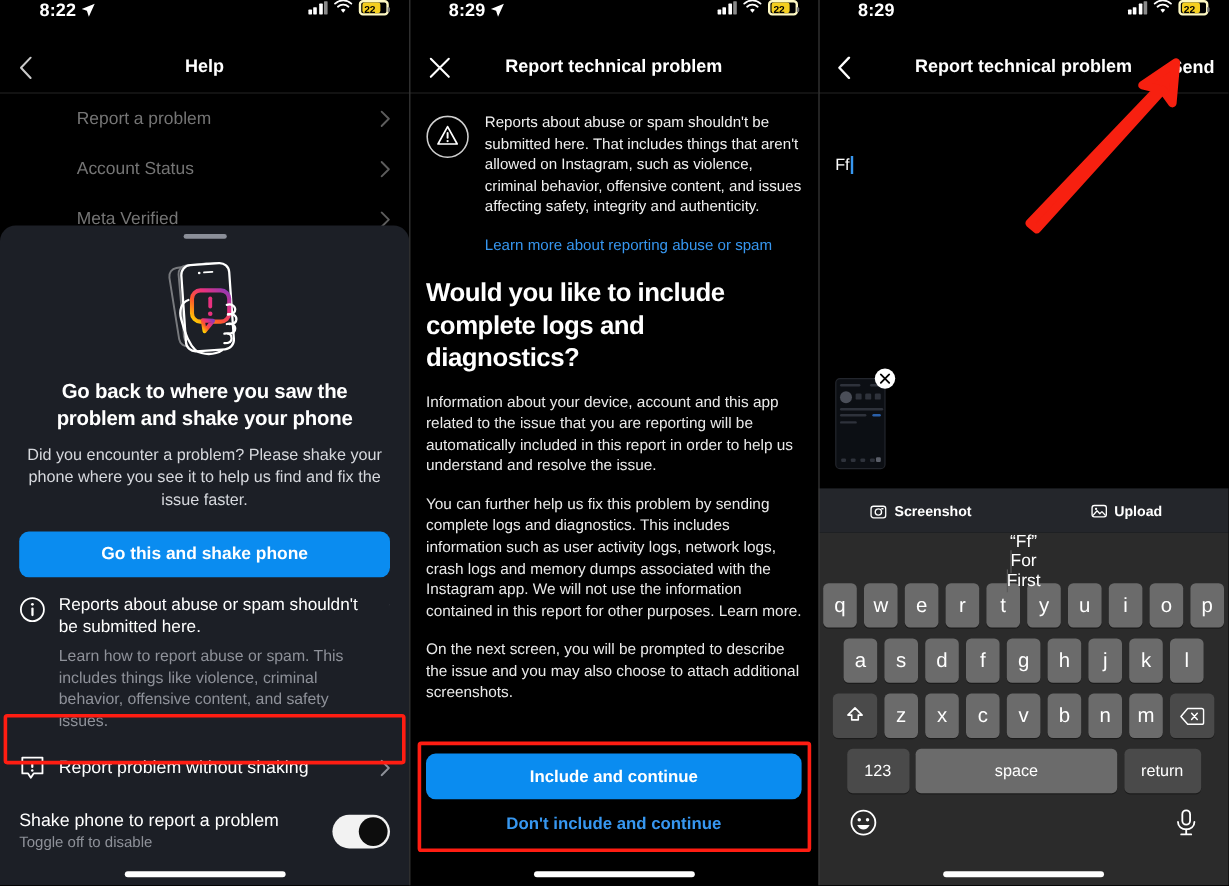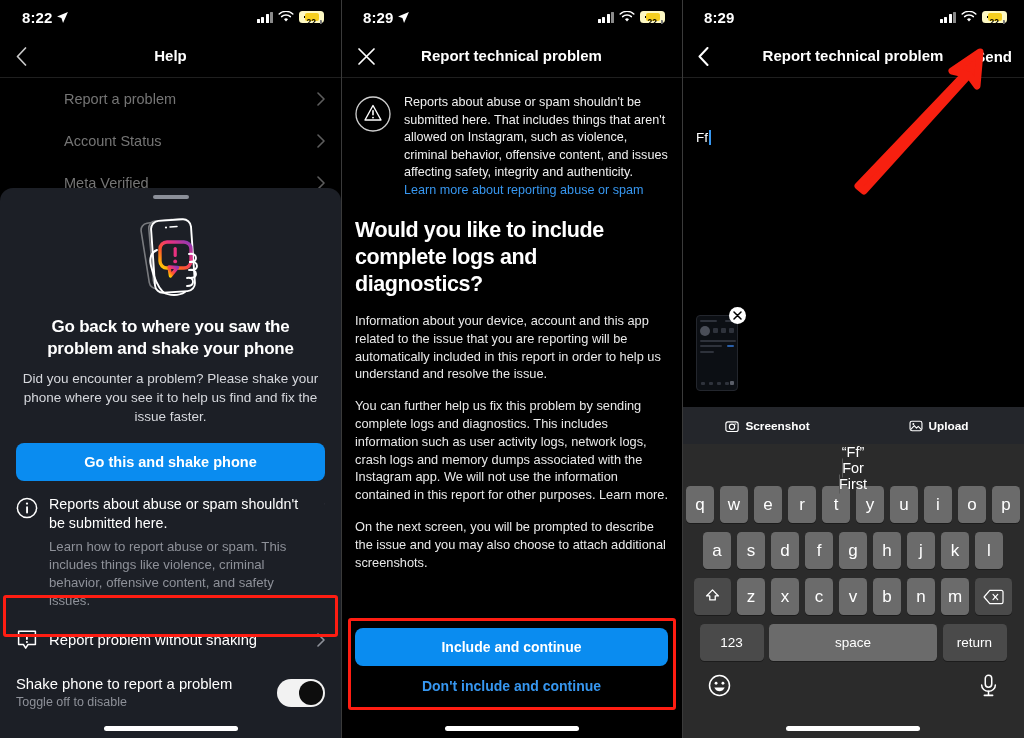--- a/index.html
+++ b/index.html
@@ -8,30 +8,30 @@
     background: #000;
     font-family: "Liberation Sans", sans-serif;
     overflow: hidden;
   }
   .stage { position: relative; width: 1024px; height: 738px; display: flex; }
   .panel { position: relative; width: 341px; height: 738px; background: #000; overflow: hidden; flex: none; }
   .panel.p3 { width: 342px; }
   .vdiv { position: absolute; top: 0; width: 1px; height: 738px; background: #3a3a3a; z-index: 60; }
 
   
-  .statusbar { height: 34px; display: flex; align-items: center; justify-content: space-between; padding: 0 17px 0 22px; }
+  .statusbar { height: 34px; display: flex; align-items: flex-start; justify-content: space-between; padding: 0 17px 0 22px; margin-left: 11px; }
   .sb-time { color: #fff; font-size: 15px; font-weight: 700; letter-spacing: .1px; display: flex; align-items: center; gap: 4px; }
   .sb-right { display: flex; align-items: center; gap: 5px; }
   .bars { display: flex; align-items: flex-end; gap: 1.5px; height: 11px; }
   .bars i { width: 3px; background: #fff; border-radius: .5px; display: block; }
   .bars i:nth-child(1) { height: 4px; }
   .bars i:nth-child(2) { height: 6px; }
   .bars i:nth-child(3) { height: 8.5px; }
   .bars i:nth-child(4) { height: 11px; background: #8a8a8a; }
-  .batt { position: relative; width: 25px; height: 12.5px; border: 5px solid #fef9c3; border-radius: 3.5px; display: flex; align-items: center; }
+  .batt { position: relative; width: 25px; height: 12.5px; border: 2px solid #fef9c3; border-radius: 3.5px; display: flex; align-items: center; }
   .batt::after { content: ""; position: absolute; right: -3px; top: 4px; width: 1.8px; height: 4px; background: #7a7a7a; border-radius: 0 1px 1px 0; }
   .batt-fill { background: #f5cf1f; height: 8.5px; width: 15px; border-radius: 2px; margin-left: 1.2px; }
   .batt-num { position: absolute; left: 2.5px; top: 0; font-size: 8.5px; font-weight: 700; color: #000; line-height: 12.5px; }
 
   
   .navbar { position: relative; height: 44px; display: flex; align-items: center; justify-content: center; border-bottom: 1px solid #1f1f1f; }
   .nav-title { color: #fff; font-size: 15px; font-weight: 700; }
   .nav-left { position: absolute; left: 10px; top: 0; height: 44px; display: flex; align-items: center; padding: 0 6px; }
   .nav-right { position: absolute; right: 12px; top: 0; height: 44px; display: flex; align-items: center; }
   .nav-right span { color: #fff; font-size: 15px; font-weight: 700; }
@@ -71,21 +71,21 @@
   .toggle-lbl { color: #fff; font-size: 14.8px; }
   .toggle-sub { color: #8e9199; font-size: 12.5px; margin-top: 3px; }
   .switch { width: 48px; height: 28px; border-radius: 14px; background: #f2f2f2; position: relative; flex: none; cursor: pointer; }
   .switch i { position: absolute; right: 2px; top: 2px; width: 24px; height: 24px; border-radius: 12px; background: #0d0d0d; display: block; }
 
   .home-ind { position: absolute; bottom: 7px; left: 50%; transform: translateX(-50%); width: 134px; height: 5px; background: #fff; border-radius: 3px; }
 
   
   .warn-block { display: flex; gap: 13px; padding: 16px 14px 0 14px; }
   .warn-txt { color: #f0f0f0; font-size: 12.6px; line-height: 17.5px; }
-  .warn-link { color: #3797f0; font-size: 12.6px; line-height: 17.5px; display: block; cursor: pointer; }
+  .warn-link { color: #3797f0; font-size: 12.6px; line-height: 17.5px; display: block; margin-top: 14px; cursor: pointer; }
   .p2-h1 { color: #fff; font-size: 21.5px; font-weight: 700; line-height: 27px; letter-spacing: -.4px; padding: 18px 14px 0; }
   .p2-p { color: #e9e9e9; font-size: 12.8px; line-height: 17.8px; padding: 14px 14px 0; }
   .p2-actions { position: absolute; left: 0; right: 0; bottom: 32px; }
   .btn-primary { margin: 0 14px; height: 38px; background: #0a8cf0; border-radius: 8px; display: flex; align-items: center; justify-content: center; color: #fff; font-size: 14px; font-weight: 700; cursor: pointer; }
   .btn-link { height: 40px; display: flex; align-items: center; justify-content: center; color: #3797f0; font-size: 14px; font-weight: 700; cursor: pointer; }
 
   
   .compose { padding: 12px 14px 0; }
   .compose .val { color: #fff; font-size: 13.5px; position: relative; display: inline-block; margin-top: 40px; }
   .caret { display: inline-block; width: 2px; height: 15px; background: #3797f0; vertical-align: -3px; margin-left: 1px; }
@@ -95,21 +95,21 @@
   .thumb-x { position: absolute; right: -8px; top: -8px; width: 17px; height: 17px; border-radius: 9px; background: #fff; display: flex; align-items: center; justify-content: center; cursor: pointer; }
   .attach-bar { position: absolute; left: 0; right: 0; top: 407px; height: 37px; background: #24262b; display: flex; align-items: center; }
   .attach-btn { flex: 1; display: flex; justify-content: center; gap: 6px; color: #fff; font-size: 11.8px; font-weight: 700; cursor: pointer; }
   .kb { position: absolute; left: 0; right: 0; top: 444px; bottom: 0; background: #2b2b2b; }
   .sugg { height: 42px; display: flex; align-items: center; flex-direction: column; }
   .sugg div { flex: 1; text-align: center; color: #fff; font-size: 14.5px; cursor: pointer; position: relative; }
   .sugg div + div::before { content: ""; position: absolute; left: 0; top: 50%; transform: translateY(-50%); width: 1px; height: 19px; background: #5a5a5a; }
   .krow { display: flex; justify-content: center; gap: 5.5px; margin-bottom: 9px; }
   .key { width: 28.5px; height: 37px; background: #6b6b6b; border-radius: 4.5px; display: flex; align-items: center; justify-content: center; color: #fff; font-size: 17px; box-shadow: 0 1px 0 rgba(0,0,0,.35); cursor: pointer; }
   .key.wide { width: 37px; background: #4a4a4a; }
-  .key.num { width: 64px; font-size: 13.5px; background: #4a4a4a; }
+  .key.num { width: 52px; font-size: 13.5px; background: #4a4a4a; }
   .key.space { width: 168px; font-size: 13.5px; background: #6b6b6b; }
   .key.ret { width: 64px; font-size: 13.5px; background: #4a4a4a; }
   .kbbottom { display: flex; align-items: center; justify-content: space-between; padding: 4px 26px 0; }
   .arrow { position: absolute; left: 0; top: 0; width: 342px; height: 738px; pointer-events: none; z-index: 50; }
 </style>
 </head>
 <body>
 
 <div class="stage">
 

